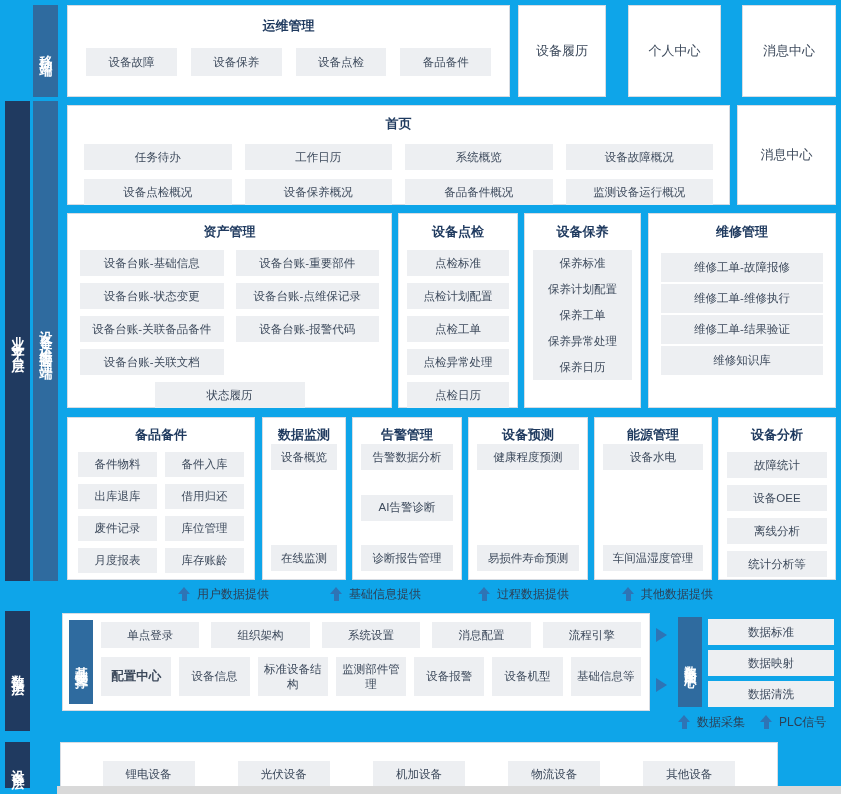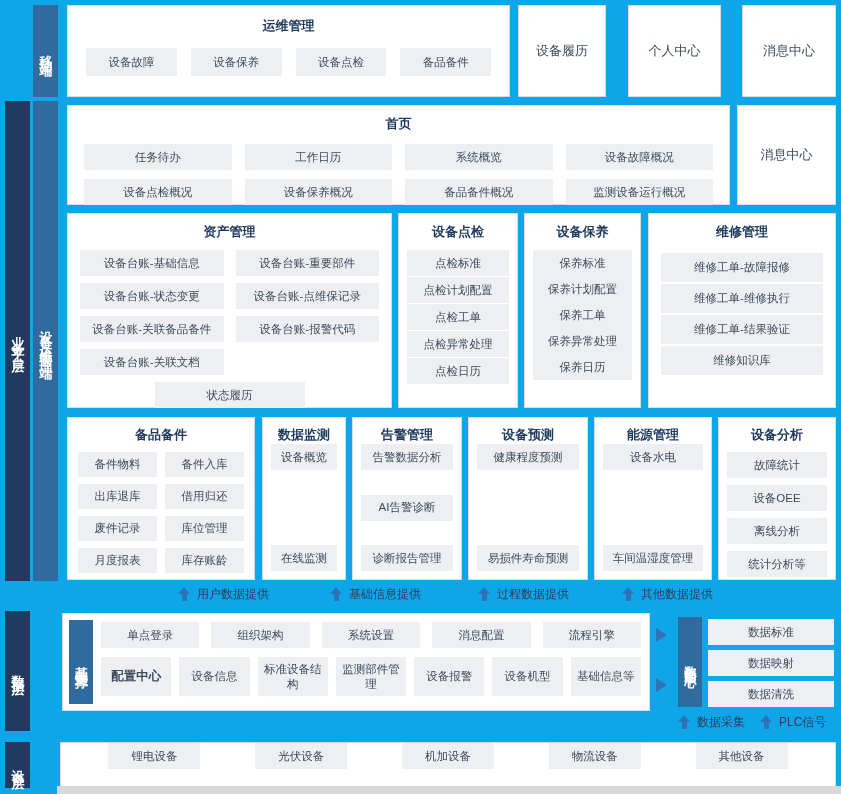--- a/index.html
+++ b/index.html
@@ -83,21 +83,21 @@
       <div class="item" style="height:26px">设备台账-点维保记录</div>
       <div class="item" style="height:26px">设备台账-关联备品备件</div>
       <div class="item" style="height:26px">设备台账-报警代码</div>
       <div class="item" style="height:26px">设备台账-关联文档</div>
       <div class="item" style="height:26px;grid-column:1/3;width:150px;justify-self:center">状态履历</div>
     </div>
   </div>
 
   <div class="abs panel" style="left:398px;top:213px;width:120px;height:195px">
     <div class="ptitle" style="padding-top:9px">设备点检</div>
-    <div class="colstack" style="gap:1px;margin:9px 8px 0">
+    <div class="colstack" style="gap:7px;margin:9px 8px 0">
       <div class="item" style="height:26px">点检标准</div>
       <div class="item" style="height:26px">点检计划配置</div>
       <div class="item" style="height:26px">点检工单</div>
       <div class="item" style="height:26px">点检异常处理</div>
       <div class="item" style="height:26px">点检日历</div>
     </div>
   </div>
 
   <div class="abs panel" style="left:524px;top:213px;width:117px;height:195px">
     <div class="ptitle" style="padding-top:9px">设备保养</div>
@@ -231,21 +231,21 @@
   <div class="abs flow" style="left:678px;top:714px">
     <span class="up-arrow"></span>
     <span>数据采集</span>
   </div>
   <div class="abs flow" style="left:760px;top:714px">
     <span class="up-arrow"></span>
     <span>PLC信号</span>
   </div>
 
   <div class="abs vstrip dark" style="left:5px;top:742px;width:25px;height:46px">设备层</div>
-  <div class="abs panel" style="left:60px;top:742px;width:776px;height:46px;display:flex;align-items:flex-start;justify-content:space-around;padding:0 20px">
+  <div class="abs panel" style="left:60px;top:742px;width:718px;height:46px;display:flex;align-items:flex-end;justify-content:space-around;padding:0 20px">
     <div class="item" style="width:92px;height:26px">锂电设备</div>
     <div class="item" style="width:92px;height:26px">光伏设备</div>
     <div class="item" style="width:92px;height:26px">机加设备</div>
     <div class="item" style="width:92px;height:26px">物流设备</div>
     <div class="item" style="width:92px;height:26px">其他设备</div>
   </div>
 
   <div class="abs" style="left:57px;top:786px;width:784px;height:8px;background:#d9d9d9"></div>
 
 </div>

